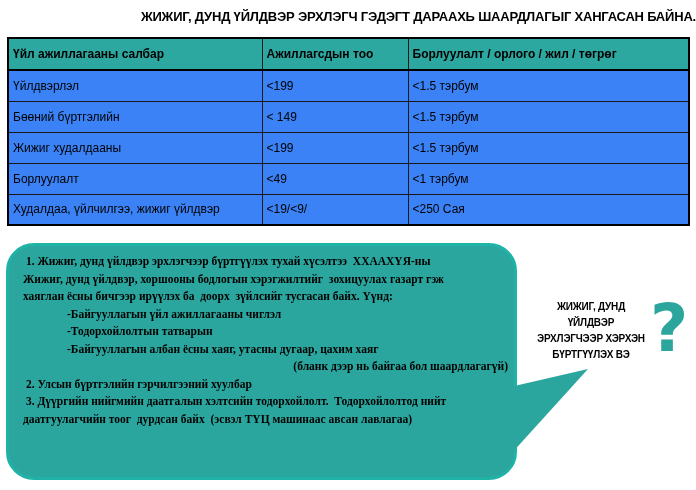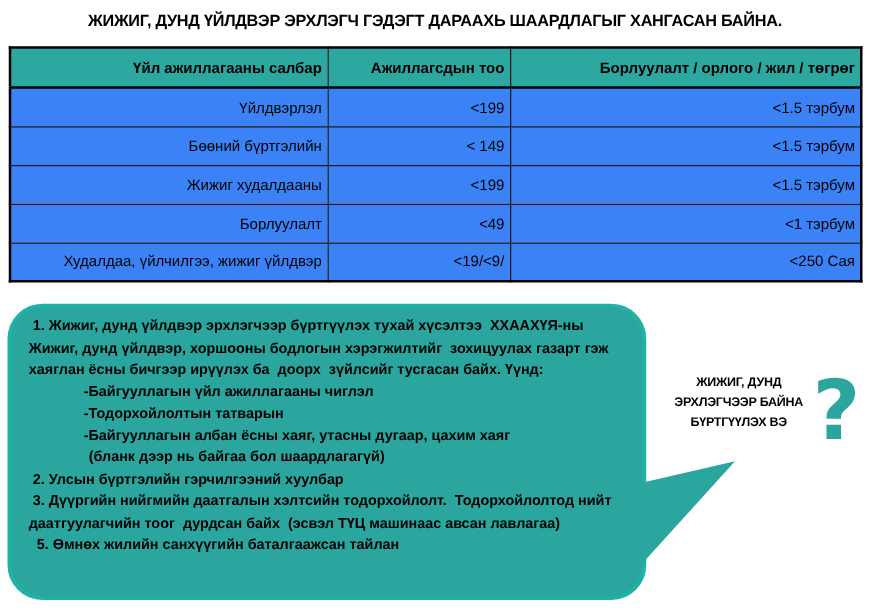--- a/index.html
+++ b/index.html
@@ -11,37 +11,37 @@
     background: #ffffff;
     font-family: "Liberation Sans", "DejaVu Sans", sans-serif;
     color: #000;
     overflow: hidden;
   }
   .title {
     position: absolute;
     top: 9px;
     left: 0;
     width: 696px;
-    text-align: center;
+    text-align: right;
     font-size: 13px;
     font-weight: bold;
     letter-spacing: -0.2px;
     white-space: nowrap;
   }
   table.req-table {
     position: absolute;
     top: 37px;
     left: 7px;
     width: 681px;
     border-collapse: collapse;
     table-layout: fixed;
   }
   table.req-table th, table.req-table td {
     border: 1px solid #1a1a1a;
-    text-align: right;
+    text-align: left;
     vertical-align: middle;
     padding: 0 4px;
     font-size: 12px;
   }
   table.req-table { border: 2px solid #000; }
   table.req-table th {
     background: var(--teal-header, #2CA8A1);
     font-weight: bold;
     height: 32px;
     border-bottom: 2px solid #000;
@@ -51,31 +51,32 @@
     position: absolute;
     left: 6px;
     top: 243px;
     width: 511px;
     height: 237px;
     background: var(--bubble-fill, #2BA69E);
     border: 3px solid var(--bubble-border, #1FB3A7);
     border-radius: 28px;
     padding: 7px 6px 0 14px;
     overflow: hidden;
+    font-family: Liberation Serif, serif;
   }
   .bubble .line {
     font-size: 11.5px;
     font-weight: bold;
     line-height: 17.5px;
     white-space: pre;
     color: #000;
   }
   .bubble .indent-0 { padding-left: 0; }
   .bubble .indent-1 { padding-left: 44px; }
-  .bubble .indent-2 { padding-left: 48px; }
+  .bubble .indent-2 { padding-left: 48px; text-align: right; }
   svg.tail { position: absolute; left: 505px; top: 360px; pointer-events: none; }
   svg.tail polygon { fill: var(--bubble-fill, #2BA69E); }
   .question {
     position: absolute;
     left: 516px;
     top: 299px;
     width: 150px;
     text-align: center;
     font-size: 10px;
     font-weight: bold;
@@ -148,29 +149,29 @@
         <div class="line indent-0"> 1. Жижиг, дунд үйлдвэр эрхлэгчээр бүртгүүлэх тухай хүсэлтээ  ХХААХҮЯ-ны</div>
         <div class="line indent-0">Жижиг, дунд үйлдвэр, хоршооны бодлогын хэрэгжилтийг  зохицуулах газарт гэж</div>
         <div class="line indent-0">хаяглан ёсны бичгээр ирүүлэх ба  доорх  зүйлсийг тусгасан байх. Үүнд:</div>
         <div class="line indent-1">-Байгууллагын үйл ажиллагааны чиглэл</div>
         <div class="line indent-1">-Тодорхойлолтын татварын</div>
         <div class="line indent-1">-Байгууллагын албан ёсны хаяг, утасны дугаар, цахим хаяг</div>
         <div class="line indent-2">(бланк дээр нь байгаа бол шаардлагагүй)</div>
         <div class="line indent-0"> 2. Улсын бүртгэлийн гэрчилгээний хуулбар</div>
         <div class="line indent-0"> 3. Дүүргийн нийгмийн даатгалын хэлтсийн тодорхойлолт.  Тодорхойлолтод нийт</div>
         <div class="line indent-0">даатгуулагчийн тоог  дурдсан байх  (эсвэл ТҮЦ машинаас авсан лавлагаа)</div>
-        <div class="line indent-0">  5. Өмнөх жилийн санхүүгийн баталгаажсан тайлан</div>
       </div>
   </div>
 
   <svg class="tail" width="90" height="100" viewBox="0 0 90 100">
     <polygon id="tail-poly" points="5,27 83,9 5,95"></polygon>
   </svg>
 
   <div class="question" id="question-lines">
       <div>ЖИЖИГ, ДУНД</div>
-      <div>ЭРХЛЭГЧЭЭР БАЙНА</div>
+      <div>ҮЙЛДВЭР</div>
+      <div>ЭРХЛЭГЧЭЭР ХЭРХЭН</div>
       <div>БҮРТГҮҮЛЭХ ВЭ</div>
     </div>
 
   <div class="qmark">?</div>
 
 </div>
 
 </body></html>

